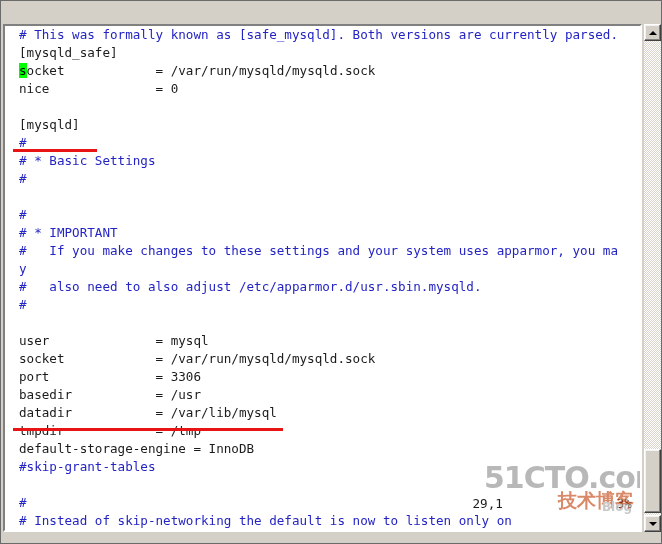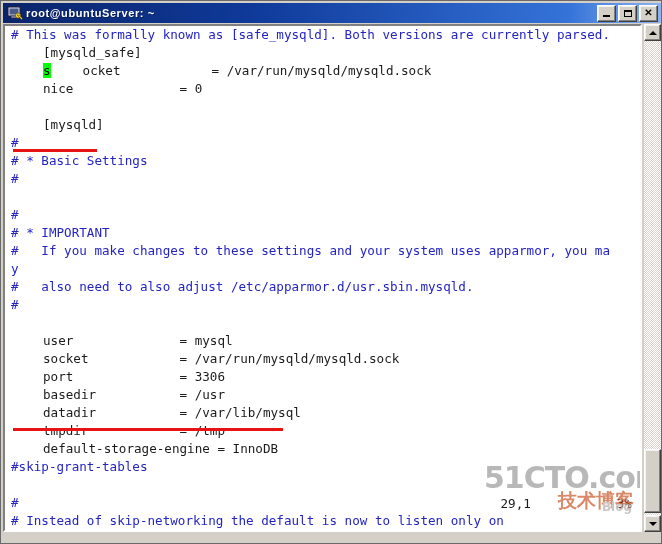--- a/index.html
+++ b/index.html
@@ -117,25 +117,25 @@
     height: 100%;
     overflow: hidden;
     font-family: "DejaVu Sans Mono", monospace;
     font-size: 12.6px;
     line-height: 18px;
     white-space: pre;
     color: #1d1d1d;
   }
   .line {
     height: 18px;
-    padding-left: 6px;
+    padding-left: 14px;
     white-space: pre;
   }
   .cmt { color: #2424c4; }
-  .plain { color: #1b1b1b; margin-left: 32px; }
+  .plain { color: #1b1b1b; }
   .cursor {
     background: #00ff00;
     color: #000000;
   }
 
   
   .marker {
     position: absolute;
     height: 3px;
     background: #e81313;
@@ -207,21 +207,21 @@
   .status {
     position: absolute;
     right: 8px;
     bottom: 4px;
     font-family: "DejaVu Sans Mono", monospace;
     font-size: 12.6px;
     color: #1b1b1b;
     letter-spacing: 0;
     white-space: pre;
   }
-  .status .pos { margin-right: 86px; }
+  .status .pos { margin-right: 114px; }
 
   
   .watermark {
     position: absolute;
     right: 6px;
     bottom: 20px;
     width: 150px;
     pointer-events: none;
     opacity: 0.62;
     text-align: right;
@@ -254,44 +254,20 @@
     font-size: 12px;
     color: #a8a8a8;
     text-shadow: 1px 1px 0 #ffffff;
   }
 </style>
 </head>
 <body>
 
 <div class="window">
 
-  <div class="titlebar">
-    <div class="title-icon">
-      <svg width="16" height="16" viewBox="0 0 16 16">
-        <rect x="1" y="2" width="12" height="9" fill="#d8d8e8" stroke="#202040" stroke-width="1"></rect>
-        <rect x="2.5" y="3.5" width="9" height="6" fill="#4a5a8a"></rect>
-        <rect x="4" y="11" width="6" height="2" fill="#9090a8" stroke="#202040" stroke-width="0.5"></rect>
-        <circle cx="11" cy="10.5" r="2.6" fill="#f2d23a" stroke="#6a5a10" stroke-width="0.8"></circle>
-        <path d="M12.6 10.5 L15.4 13.4 L14.4 14.4 L11.6 11.5 Z" fill="#f2d23a" stroke="#6a5a10" stroke-width="0.8"></path>
-        <circle cx="10.8" cy="10.3" r="0.8" fill="#6a5a10"></circle>
-      </svg>
-    </div>
-    <div class="title-text">root@ubuntuServer: ~</div>
-    <div class="title-buttons">
-      <div class="tbtn">
-        <span class="glyph-min"></span>
-      </div>
-      <div class="tbtn">
-        <span class="glyph-max"></span>
-      </div>
-      <div class="tbtn">
-        <span class="glyph-close">✕</span>
-      </div>
-    </div>
-  </div>
 
   <div class="client">
 
     <div class="term-frame">
       <div class="term" id="term"><div class="line"><span class="cmt"># This was formally known as [safe_mysqld]. Both versions are currently parsed.</span></div><div class="line"><span class="plain">[mysqld_safe]</span></div><div class="line"><span class="plain cursor">s</span><span class="plain">ocket            = /var/run/mysqld/mysqld.sock</span></div><div class="line"><span class="plain">nice              = 0</span></div><div class="line"><span class="plain">&nbsp;</span></div><div class="line"><span class="plain">[mysqld]</span></div><div class="line"><span class="cmt">#</span></div><div class="line"><span class="cmt"># * Basic Settings</span></div><div class="line"><span class="cmt">#</span></div><div class="line"><span class="plain">&nbsp;</span></div><div class="line"><span class="cmt">#</span></div><div class="line"><span class="cmt"># * IMPORTANT</span></div><div class="line"><span class="cmt">#   If you make changes to these settings and your system uses apparmor, you ma</span></div><div class="line"><span class="cmt">y</span></div><div class="line"><span class="cmt">#   also need to also adjust /etc/apparmor.d/usr.sbin.mysqld.</span></div><div class="line"><span class="cmt">#</span></div><div class="line"><span class="plain">&nbsp;</span></div><div class="line"><span class="plain">user              = mysql</span></div><div class="line"><span class="plain">socket            = /var/run/mysqld/mysqld.sock</span></div><div class="line"><span class="plain">port              = 3306</span></div><div class="line"><span class="plain">basedir           = /usr</span></div><div class="line"><span class="plain">datadir           = /var/lib/mysql</span></div><div class="line"><span class="plain">tmpdir            = /tmp</span></div><div class="line"><span class="plain">default-storage-engine = InnoDB</span></div><div class="line"><span class="cmt">#skip-grant-tables</span></div><div class="line"><span class="plain">&nbsp;</span></div><div class="line"><span class="cmt">#</span></div><div class="line"><span class="cmt"># Instead of skip-networking the default is now to listen only on</span></div></div>
       <div id="markers">
           <div class="marker" style="left: 8px; top: 123px; width: 84px;"></div>
           <div class="marker" style="left: 8px; top: 402px; width: 270px;"></div>
         </div>
 

